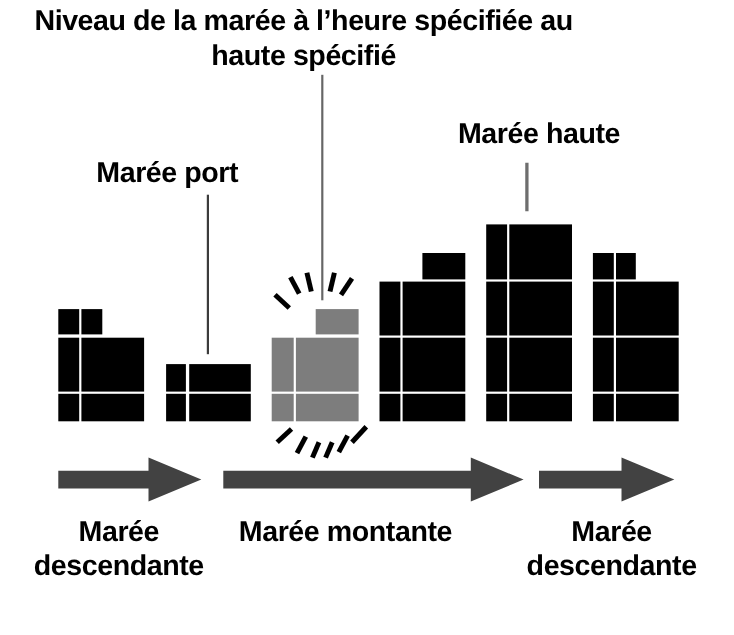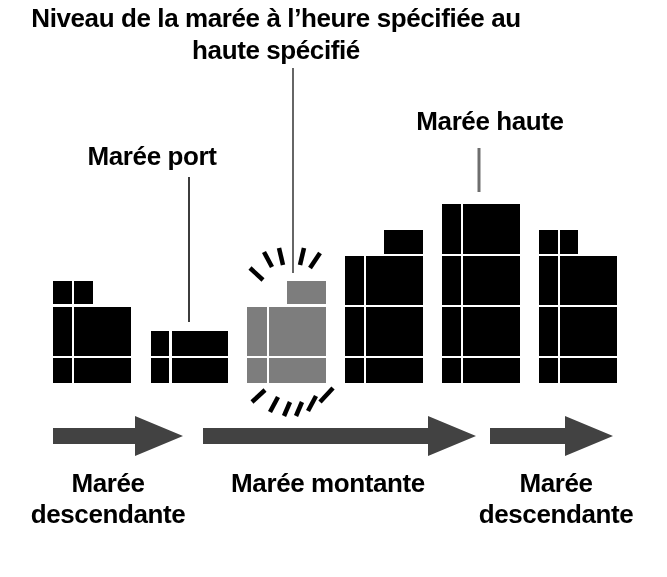--- a/index.html
+++ b/index.html
@@ -89,21 +89,21 @@
 
   <div class="label" style="left:152px;top:141px;">Marée port</div>
 
   <div class="label" style="left:490px;top:106px;">Marée haute</div>
 
   <div class="label" style="left:108px;top:468px;">
     <div>Marée</div>
     <div>descendante</div>
   </div>
 
-  <div class="label" style="left:328px;top:468px;">
+  <div class="label" style="left:314px;top:468px;">
     <div>Marée montante</div>
   </div>
 
   <div class="label" style="left:556px;top:468px;">
     <div>Marée</div>
     <div>descendante</div>
   </div>
 
 </div>
 

